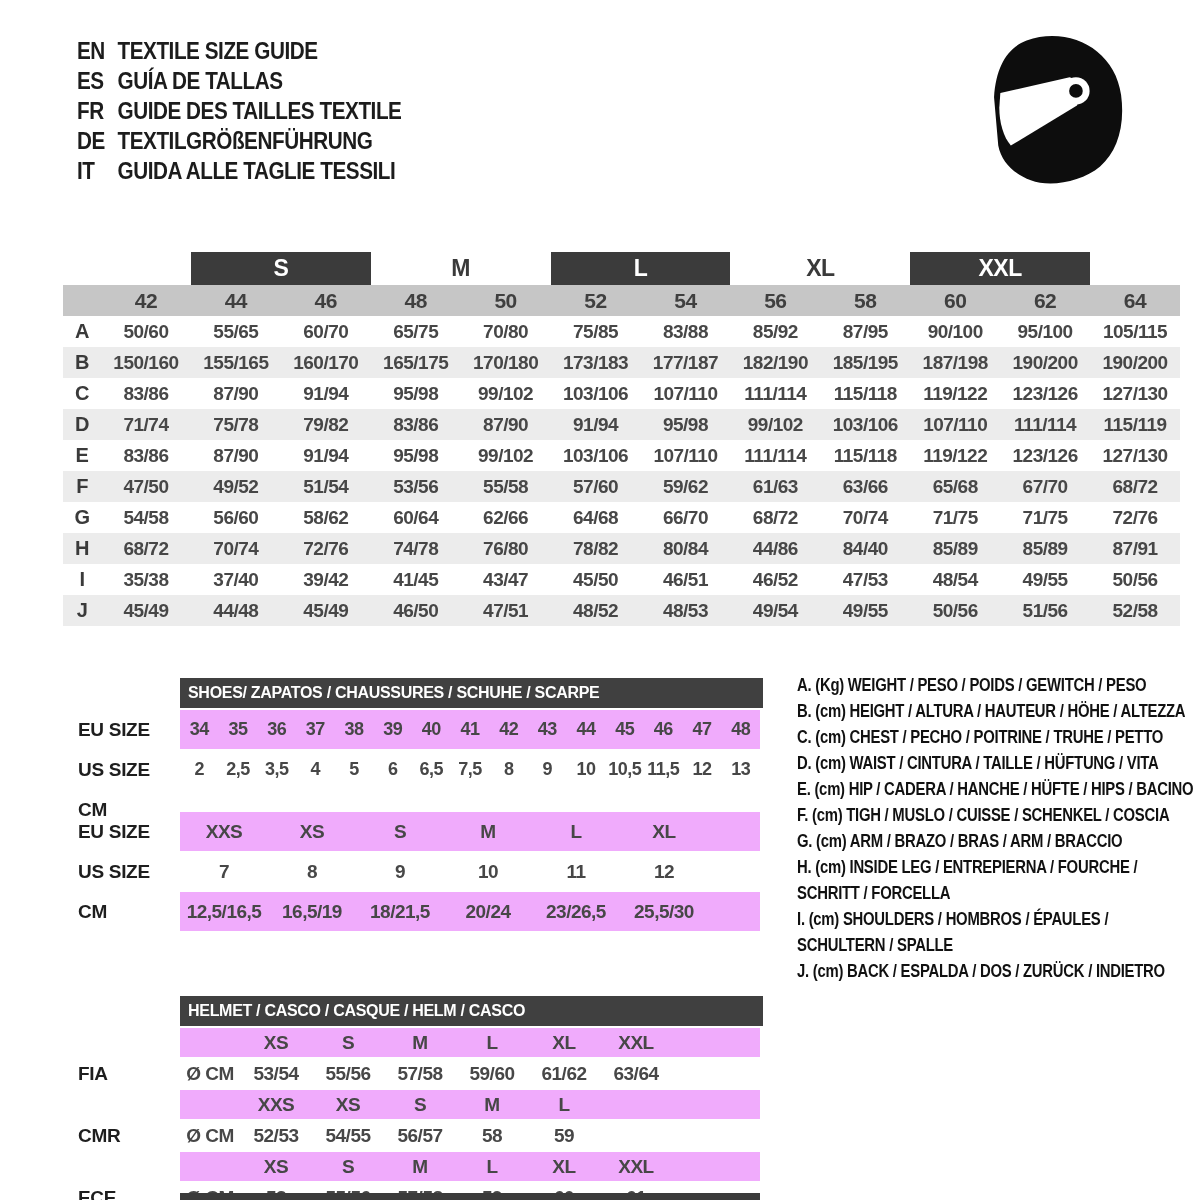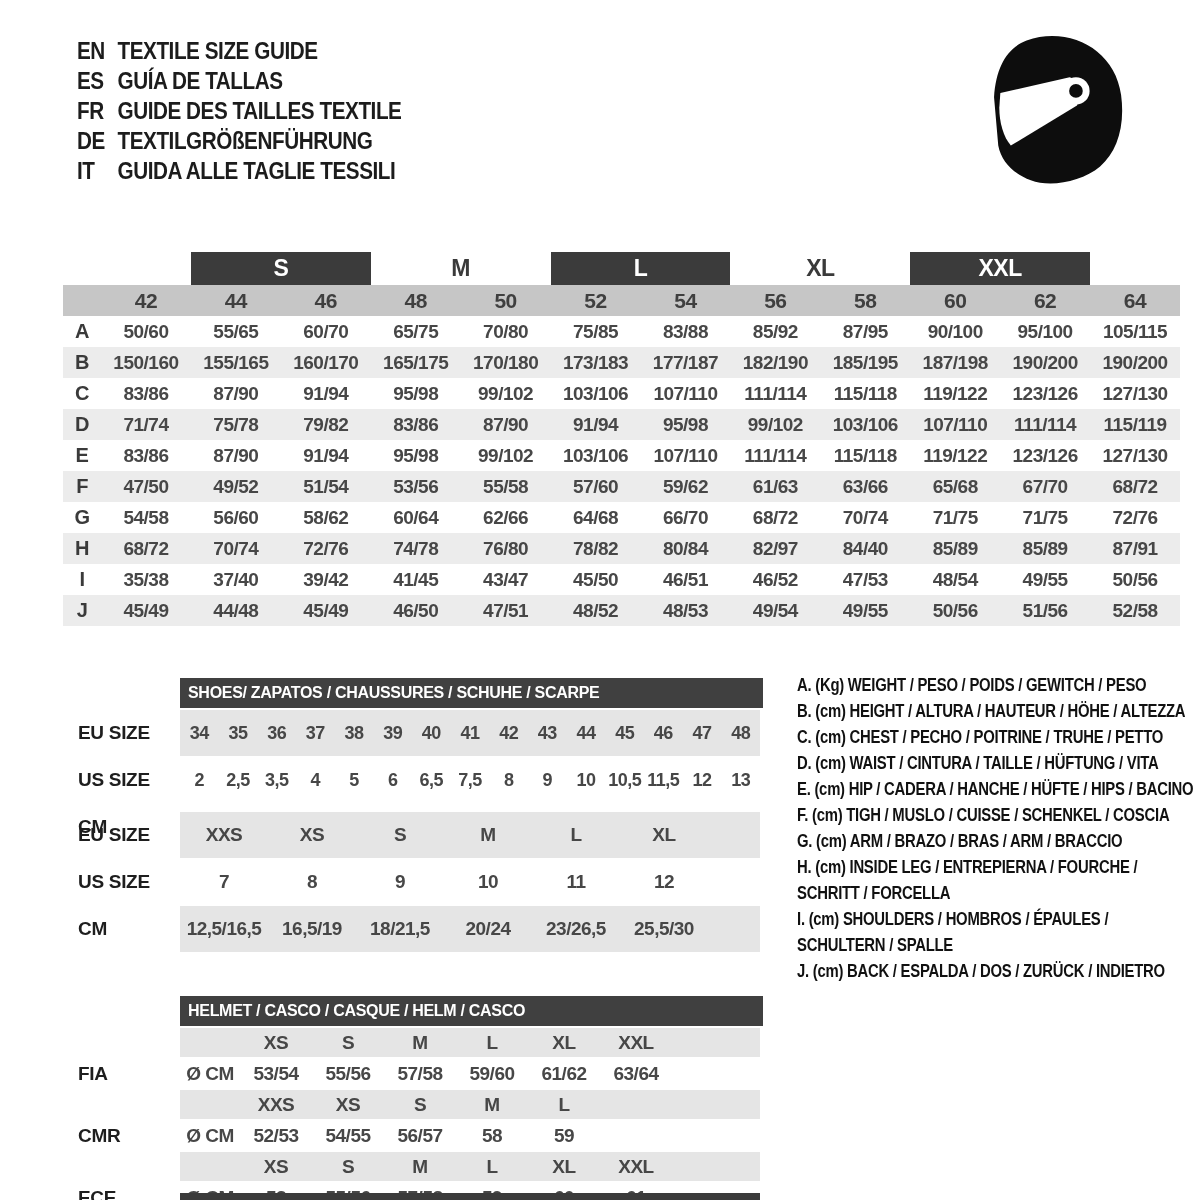--- a/index.html
+++ b/index.html
@@ -30,25 +30,25 @@
 
   
   .section{position:absolute;left:63px;width:700px;}
   .shoes-sec{top:678px;}
   .gloves-sec{top:810px;}
   .helmet-sec{top:996px;}
   .sec-header-row{display:flex;}
   .sec-spacer{width:117px;flex:none;}
   .sec-header{width:694px;height:30px;background:#404040;color:#fff;font-size:16px;display:flex;align-items:center;padding-left:8px;box-sizing:border-box;letter-spacing:-0.3px;white-space:nowrap;}
   .sec-rows{margin-top:2px;}
-  .sec-row{display:flex;height:46px;margin-bottom:1px;}
+  .sec-row{display:flex;height:39px;margin-bottom:1px;}
   .helmet-sec .sec-row{height:29px;margin-bottom:2px;}
   .sec-rowlabel{width:117px;flex:none;display:flex;align-items:center;padding-left:15px;box-sizing:border-box;font-size:19px;color:#1e1e1e;letter-spacing:-0.3px;white-space:nowrap;}
   .sec-vals{width:580px;flex:none;display:grid;}
-  .sec-vals.gray{background:#e5e5e5;}
+  .sec-vals.gray{background:#f0abfc;}
   .cols-15{grid-template-columns:repeat(15,1fr);}
   .cols-6{grid-template-columns:repeat(6,88px);}
   .helmet-cols{grid-template-columns:60px repeat(6,72px);}
   .sec-cell{display:flex;align-items:center;justify-content:center;font-size:18px;color:#474747;letter-spacing:-0.5px;white-space:nowrap;}
   .gloves-sec .sec-cell{font-size:19px;}
   .helmet-sec .sec-cell{font-size:19px;}
 
   
   .legend{position:absolute;left:797px;top:672px;width:470px;transform:scaleX(0.85);transform-origin:0 0;color:#111;}
   .legend-line{height:26px;line-height:26px;font-size:17.5px;letter-spacing:-0.3px;white-space:nowrap;}
@@ -221,21 +221,21 @@
       </div>
       <div class="mt-grid mt-row alt">
         <div class="mt-cell mt-rowlabel">H</div>
         <div class="mt-cell">68/72</div>
         <div class="mt-cell">70/74</div>
         <div class="mt-cell">72/76</div>
         <div class="mt-cell">74/78</div>
         <div class="mt-cell">76/80</div>
         <div class="mt-cell">78/82</div>
         <div class="mt-cell">80/84</div>
-        <div class="mt-cell">82/97</div>
+        <div class="mt-cell">44/86</div>
         <div class="mt-cell">84/40</div>
         <div class="mt-cell">85/89</div>
         <div class="mt-cell">85/89</div>
         <div class="mt-cell">87/91</div>
       </div>
       <div class="mt-grid mt-row">
         <div class="mt-cell mt-rowlabel">I</div>
         <div class="mt-cell">35/38</div>
         <div class="mt-cell">37/40</div>
         <div class="mt-cell">39/42</div>

